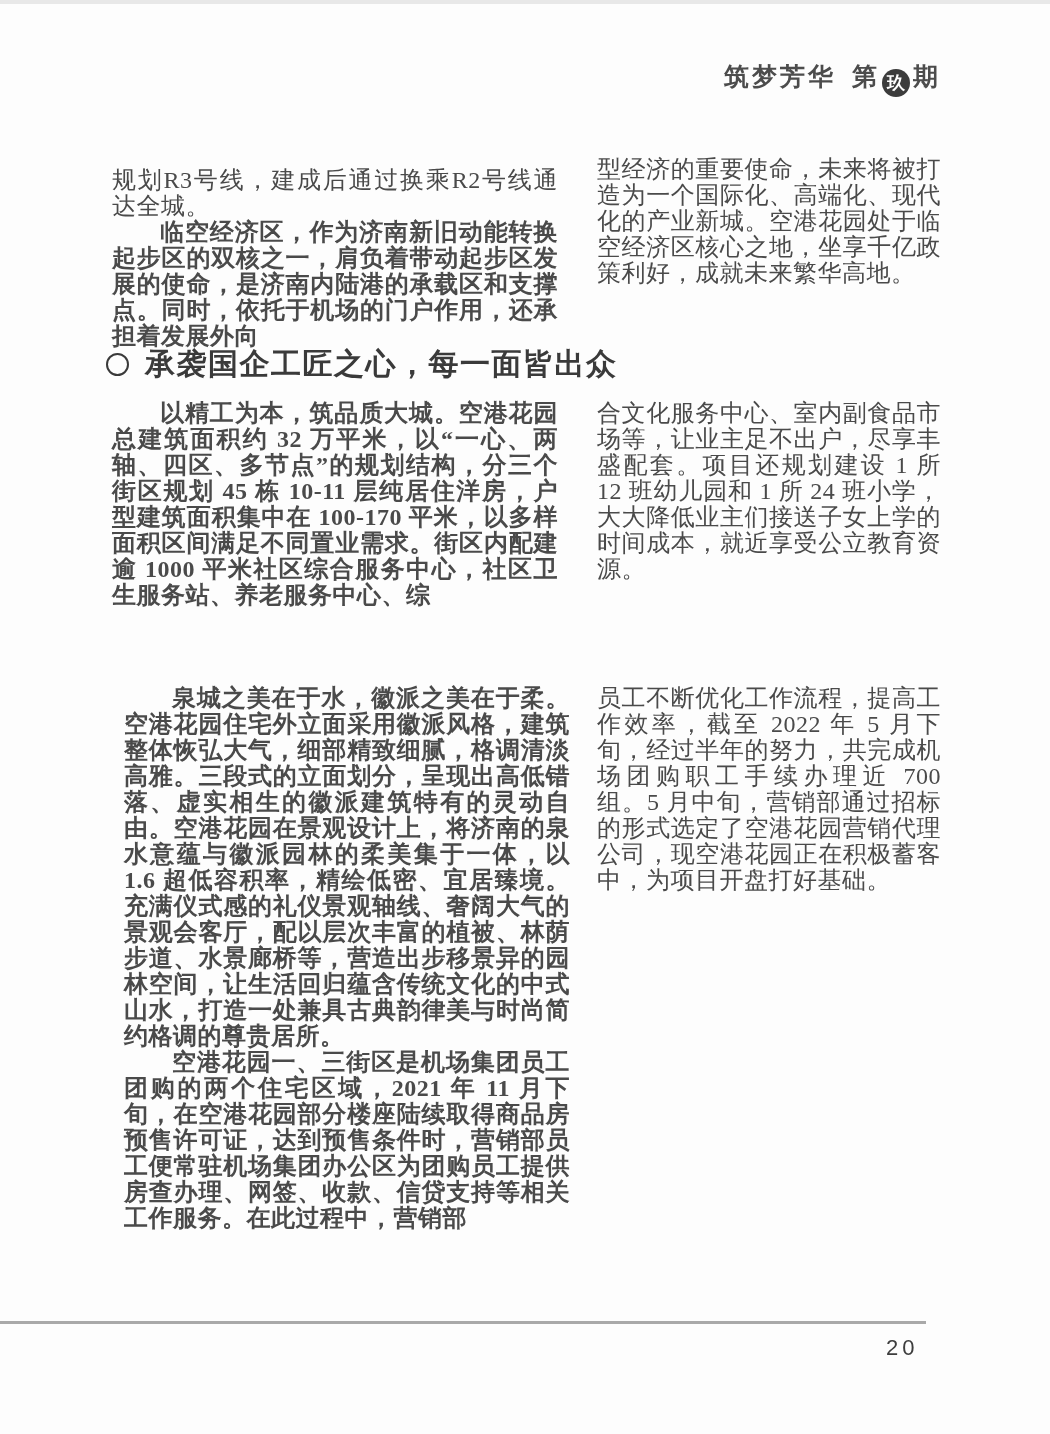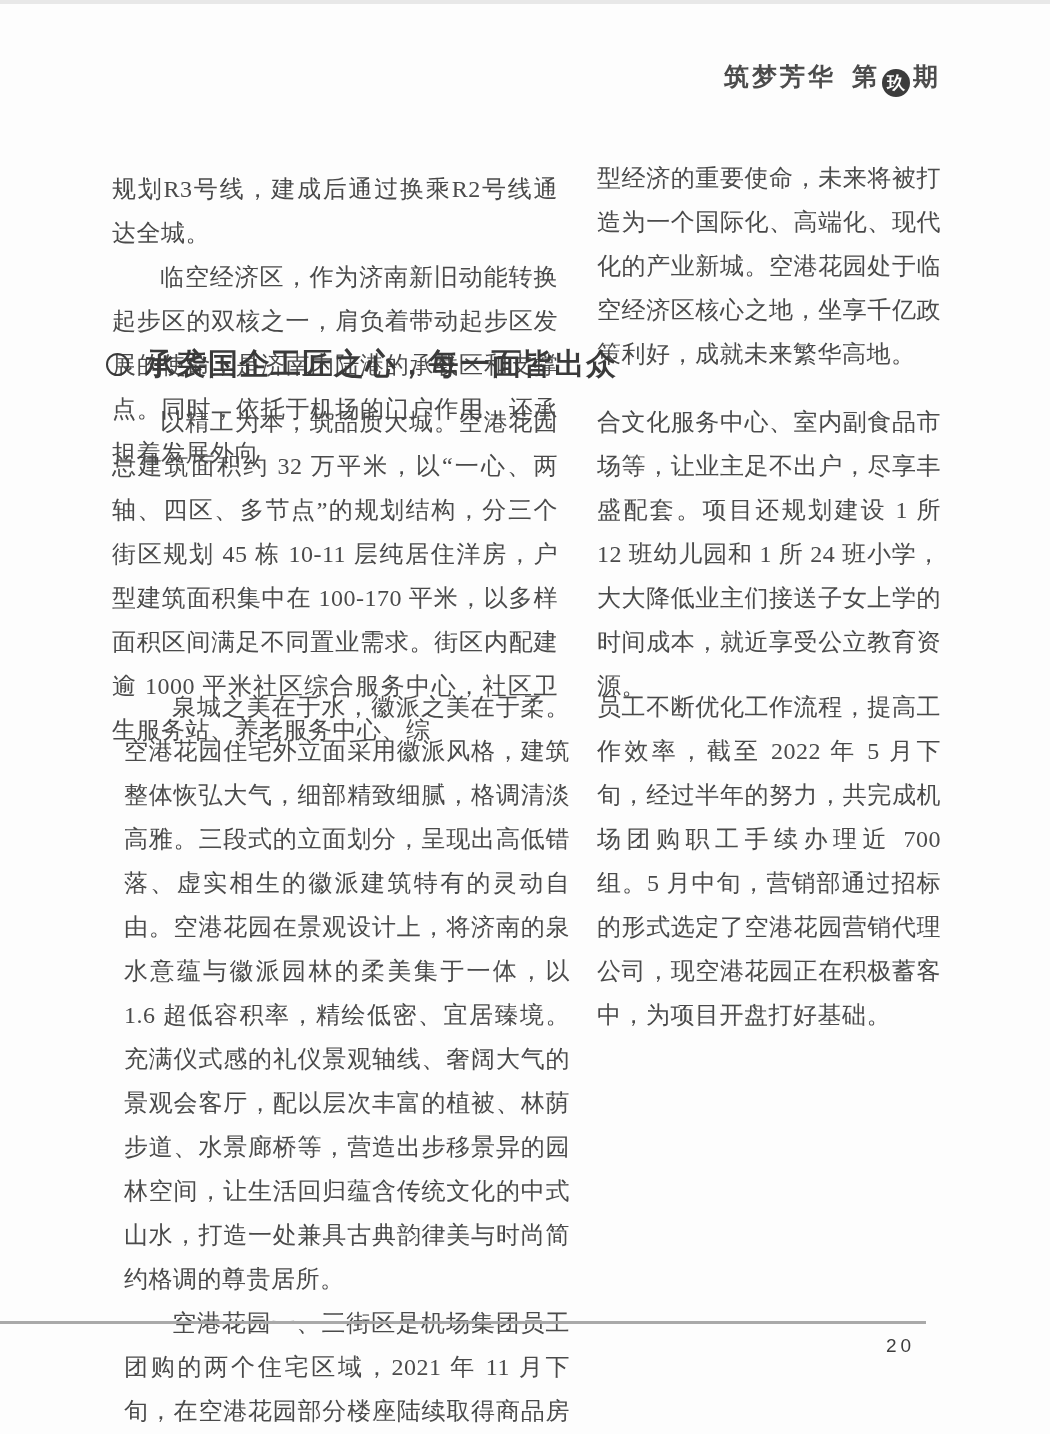--- a/index.html
+++ b/index.html
@@ -25,27 +25,27 @@
   .issue-badge {
     display:inline-block; width:28px; height:28px; line-height:28px;
     border-radius:50%; background:#3c3c3c; color:#ffffff;
     font-size:18px; font-weight:bold; text-align:center;
     vertical-align:-4px; margin:0 3px; letter-spacing:0;
   }
 
   
   .col {
     position:absolute;
-    font-size:24px; line-height:44px;
+    font-size:24px; line-height:26px;
     color:#4a4a4a;
     text-align:justify;
     letter-spacing:0.5px;
   }
   .col p { margin:0; }
-  p.ind { text-indent:2em; }
+  p.ind { text-indent:2em;font-weight:bold; }
 
   #intro-left  { left:112px; top:163px; width:446px; }
   #intro-right { left:597px; top:152px; width:344px; }
   #s1-left     { left:112px; top:396px; width:446px; }
   #s1-right    { left:597px; top:396px; width:344px; }
   #s2-left     { left:124px; top:681px; width:446px; }
   #s2-right    { left:597px; top:681px; width:344px; }
 
   
   .heading {
@@ -63,21 +63,21 @@
   }
 
   
   .rule {
     position:absolute; left:0; top:1317px;
     width:926px; height:3px; background:#a9a9a9;
   }
   .pageno {
     position:absolute; left:886px; top:1331px;
     font-family:"Liberation Sans","DejaVu Sans",sans-serif;
-    font-size:19px; letter-spacing:4px; color:#3d3d3d;
+    font-size:22px; letter-spacing:4px; color:#3d3d3d;
   }
 </style>
 </head>
 <body>
 
 <div class="page">
 
   <div class="hdr">
     <span class="mag-title">筑梦芳华</span><span class="issue-part">第</span><span class="issue-badge">玖</span><span class="issue-part">期</span>
   </div>

